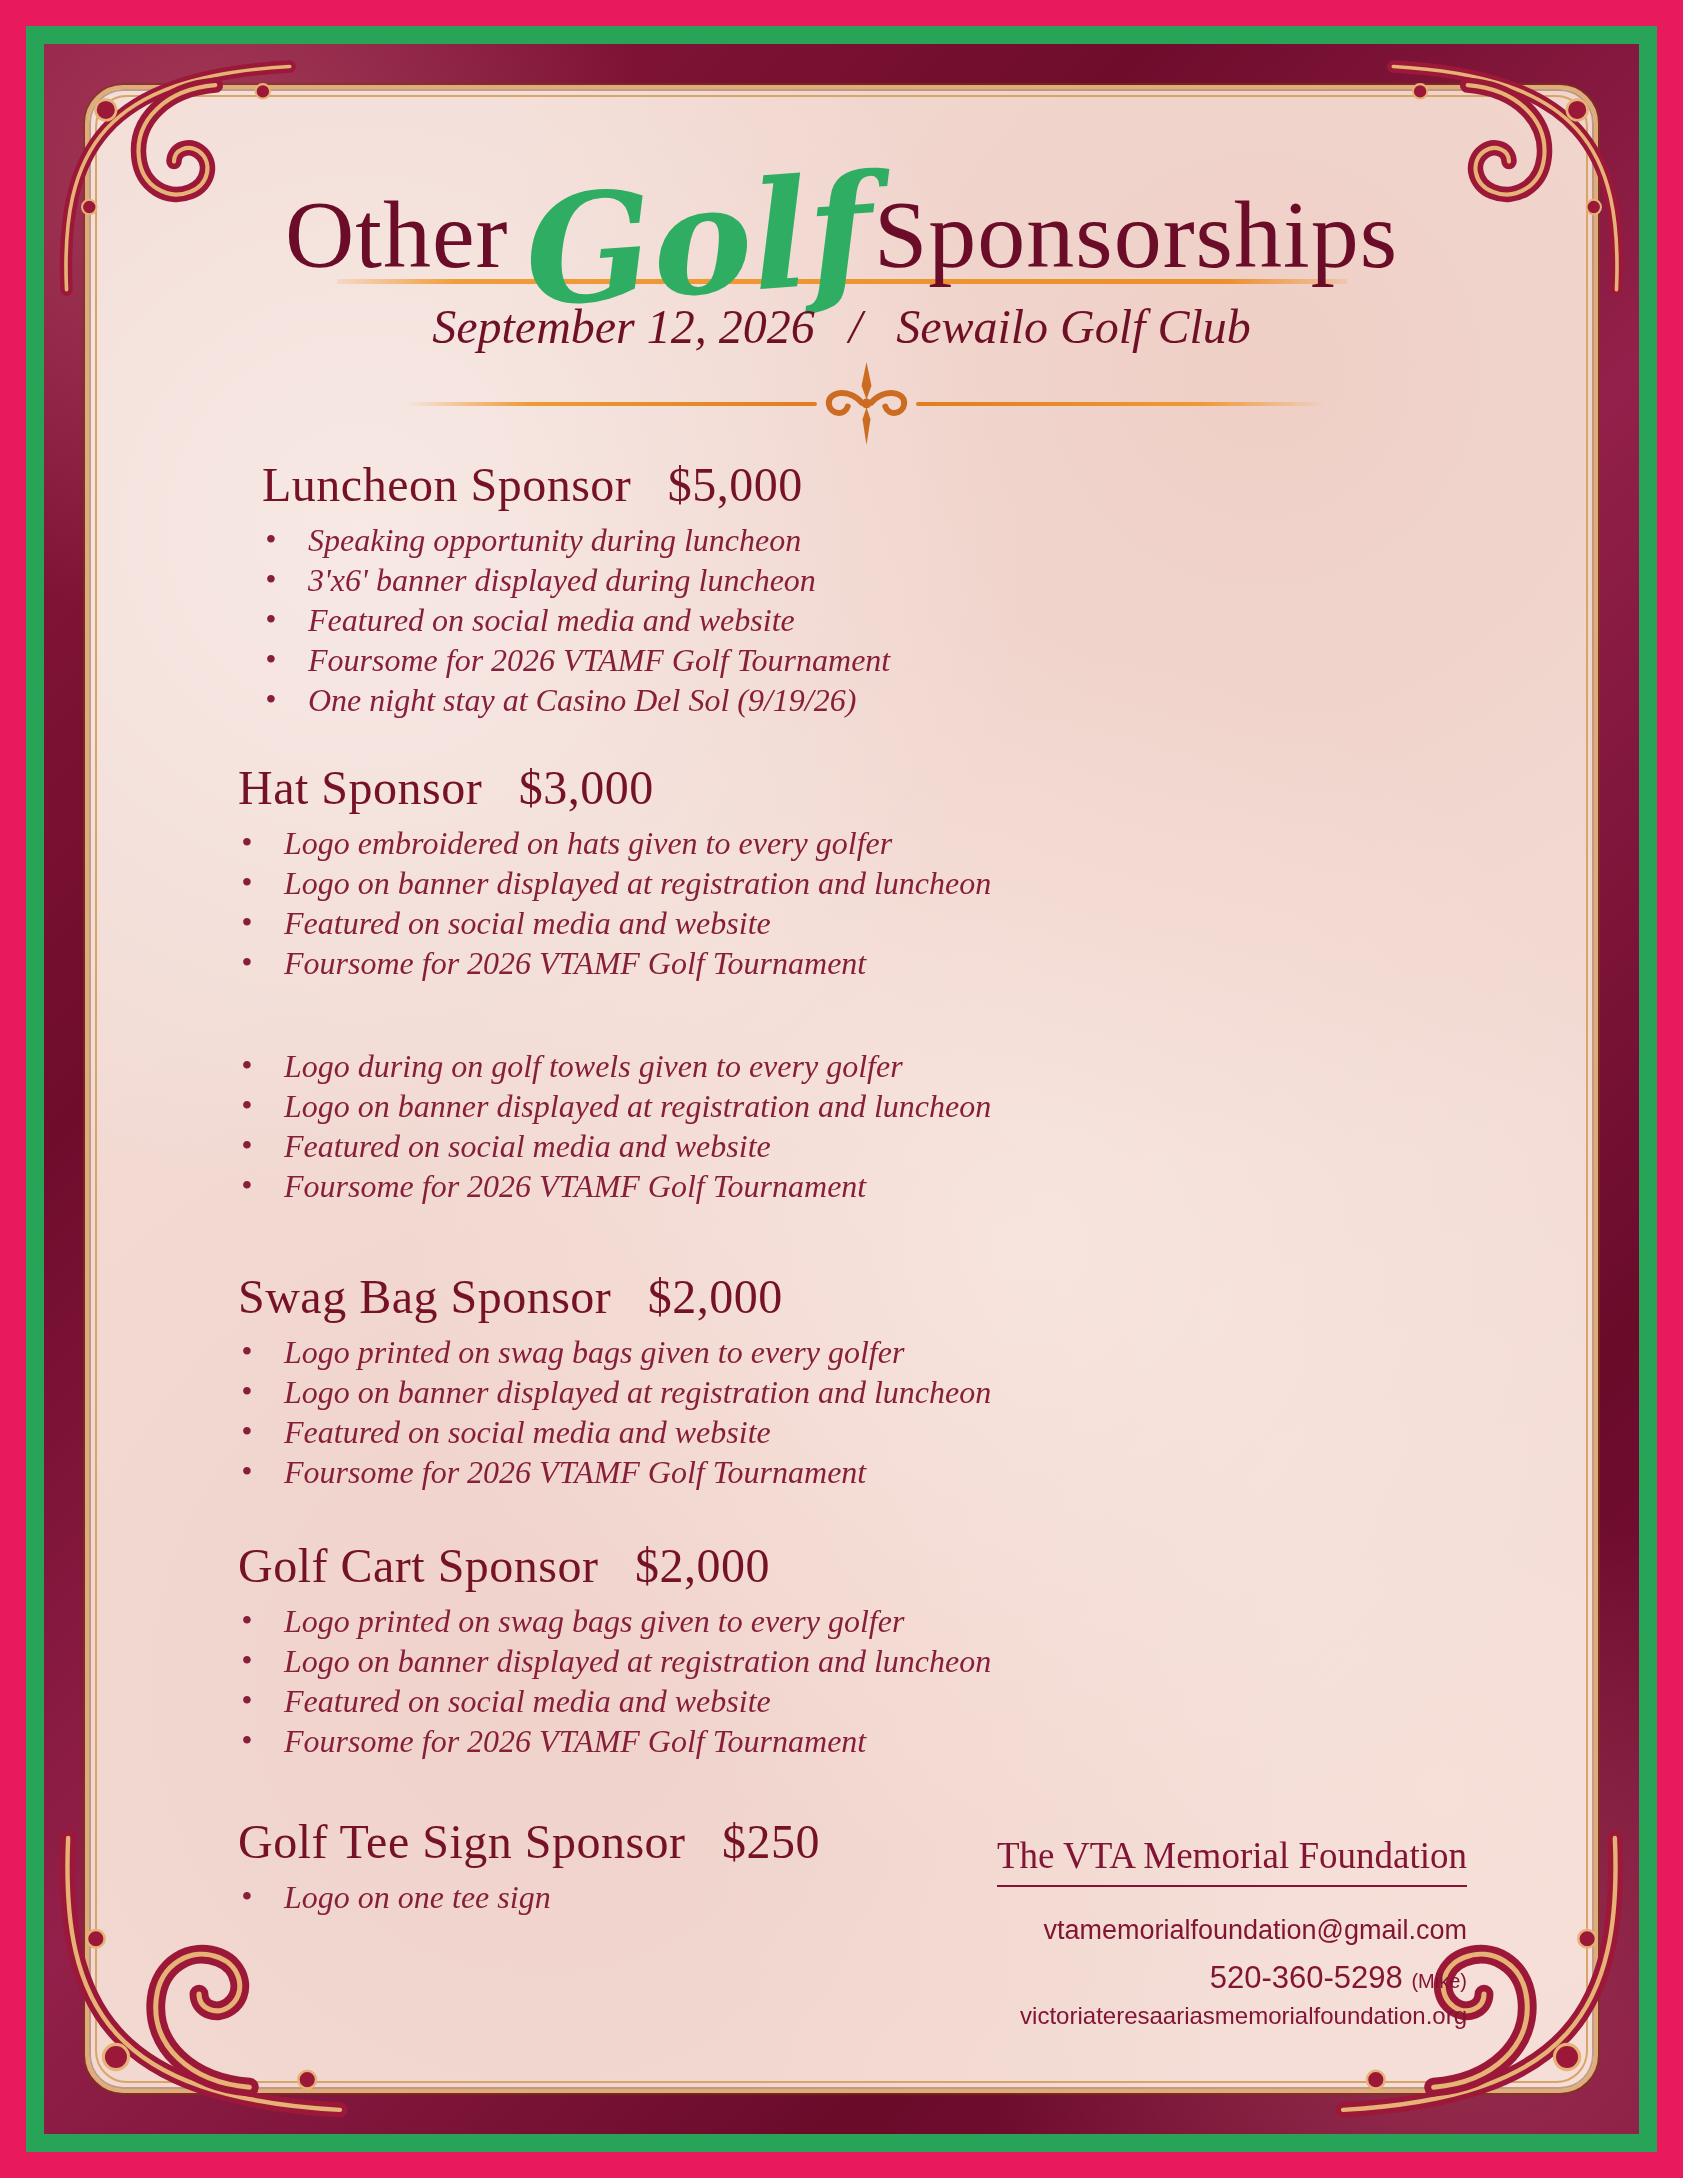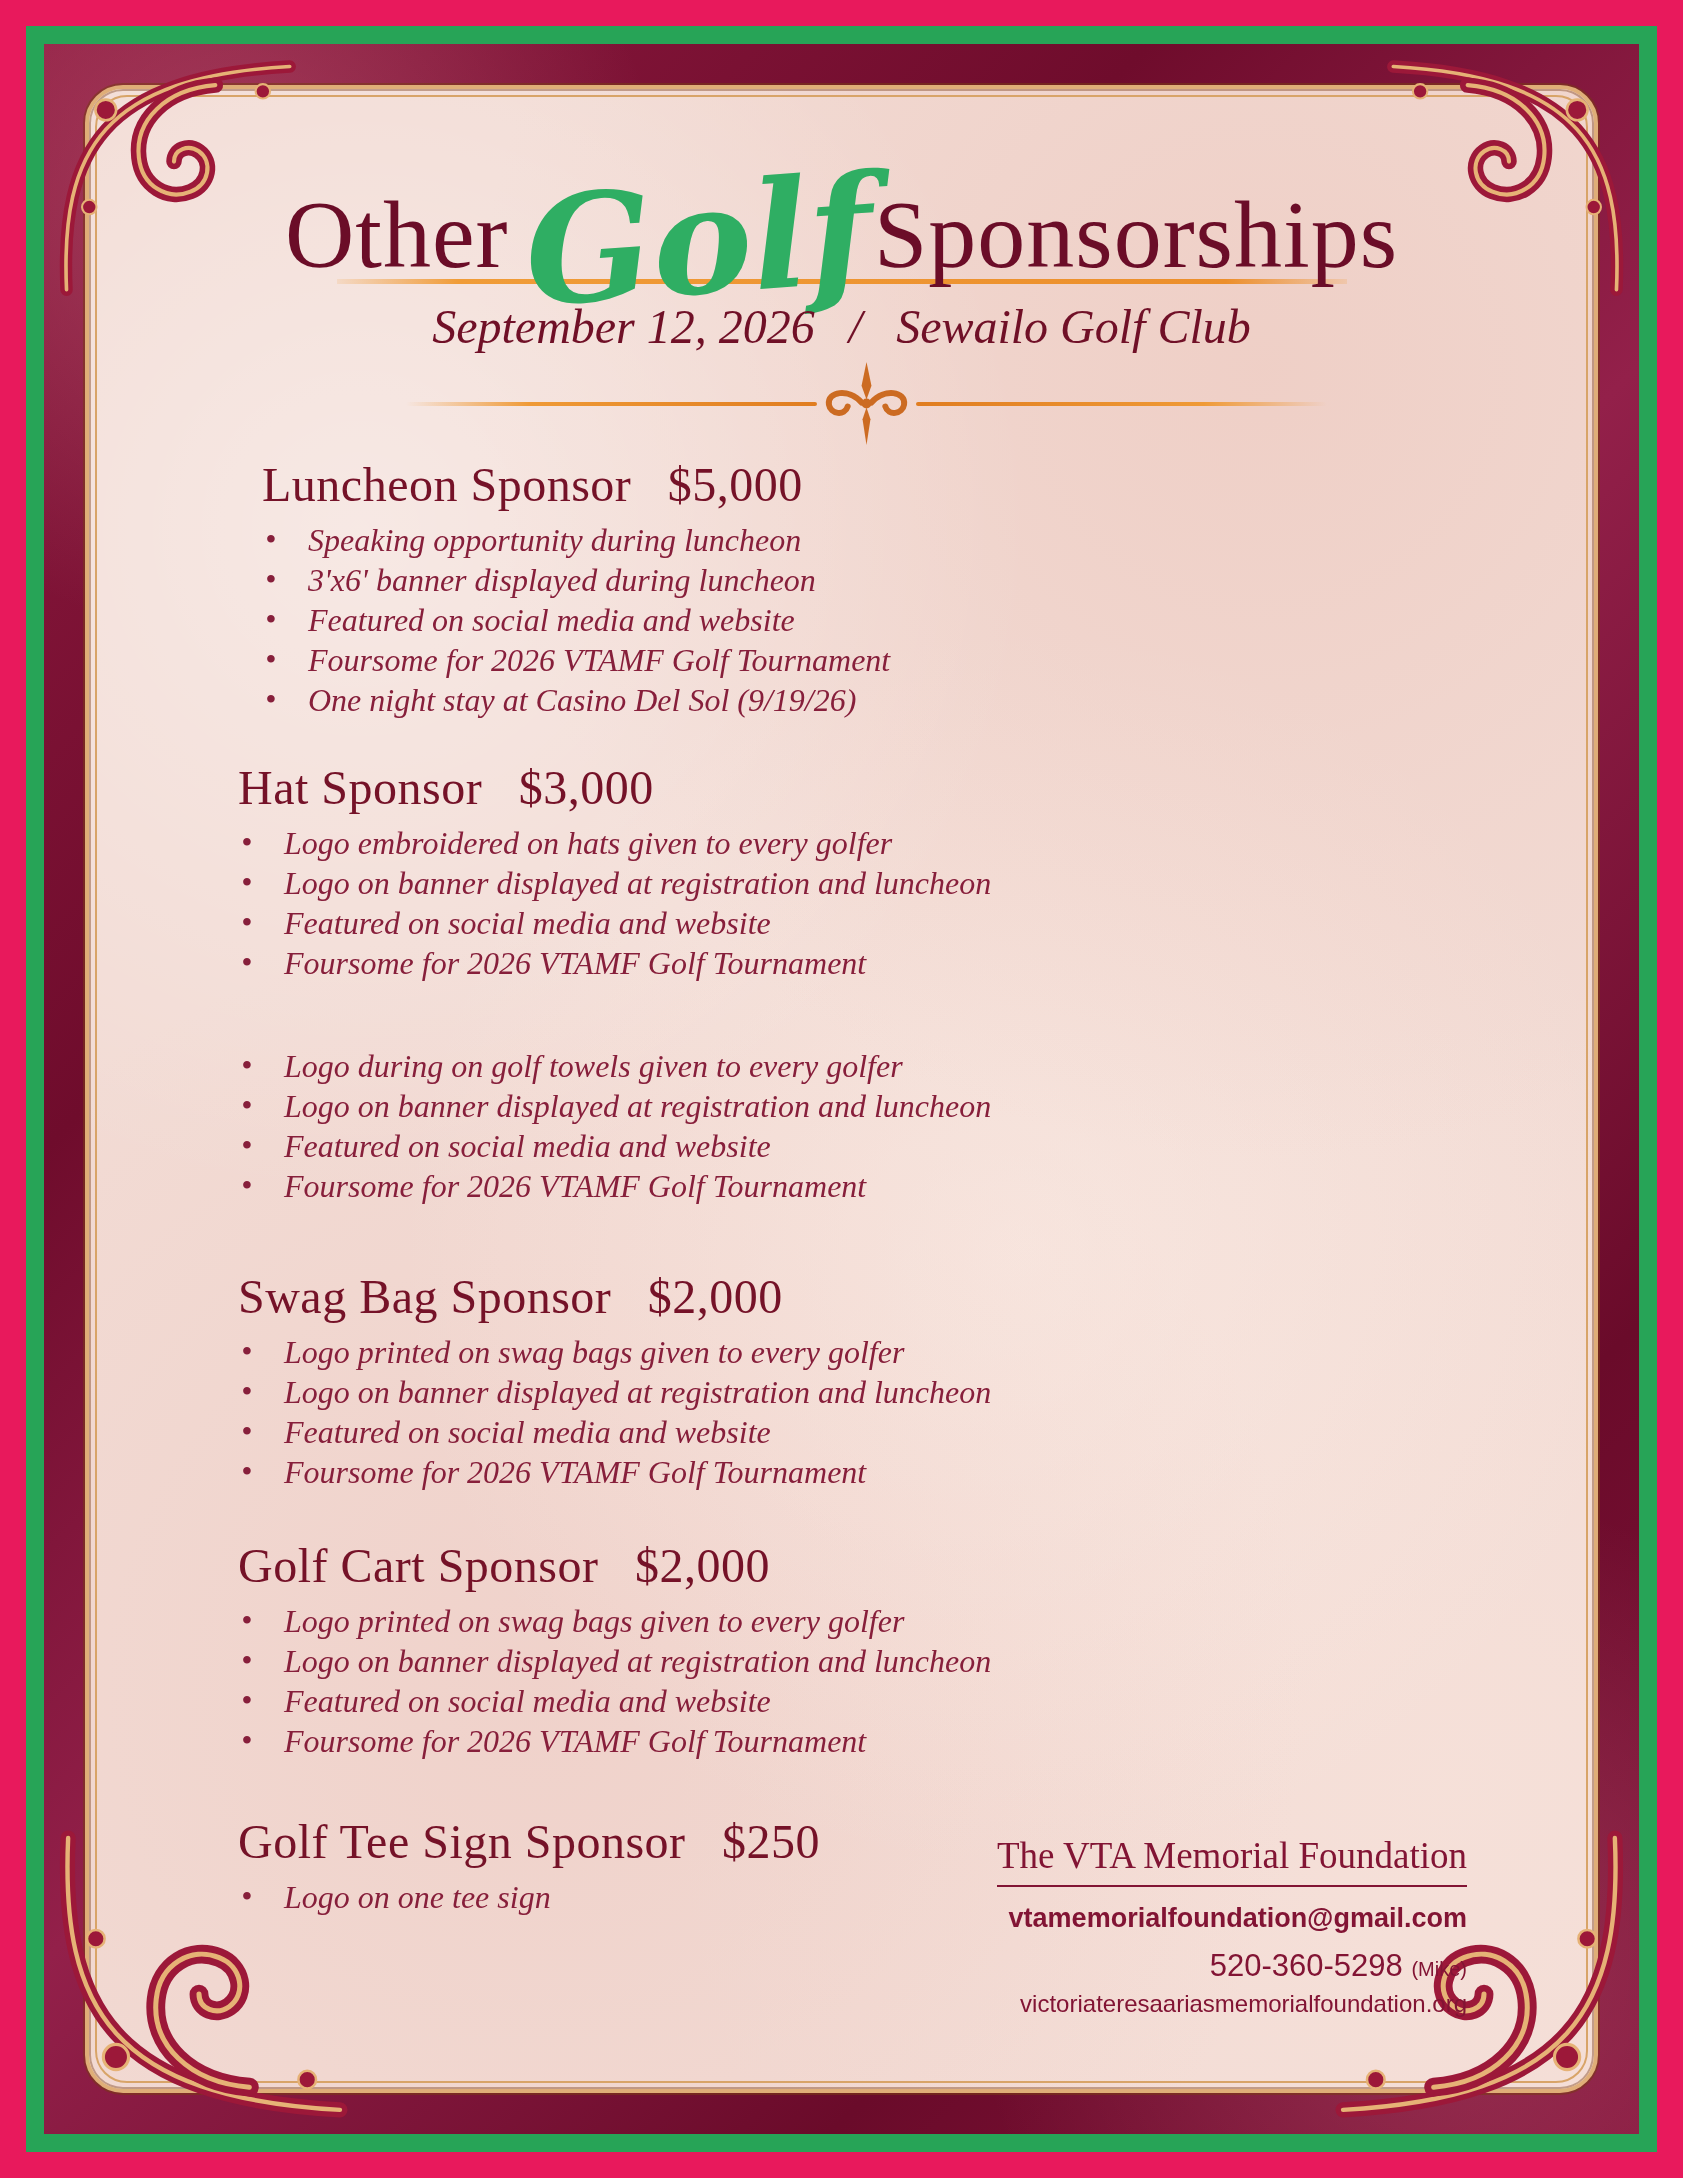--- a/index.html
+++ b/index.html
@@ -166,21 +166,21 @@
     color: #821434;
   }
   .footer .org {
     display: inline-block;
     font-family: "Liberation Serif", serif;
     font-size: 37px;
     padding-bottom: 8px;
     border-bottom: 2px solid #821434;
   }
   .footer .contact { font-family: "Liberation Sans", sans-serif; }
-  .footer .email   { margin-top: 16px; font-size: 27px; font-weight: bold; }
+  .footer .email   { margin-top: 28px; font-size: 27px; }
   .footer .phone   { margin-top: 14px; font-size: 31px; }
   .footer .phone .note { font-size: 20px; }
   .footer .website { margin-top: 6px; font-size: 24px; }
 </style>
 </head>
 <body>
 
 <div class="page">
 
   <svg width="0" height="0" style="position:absolute">

